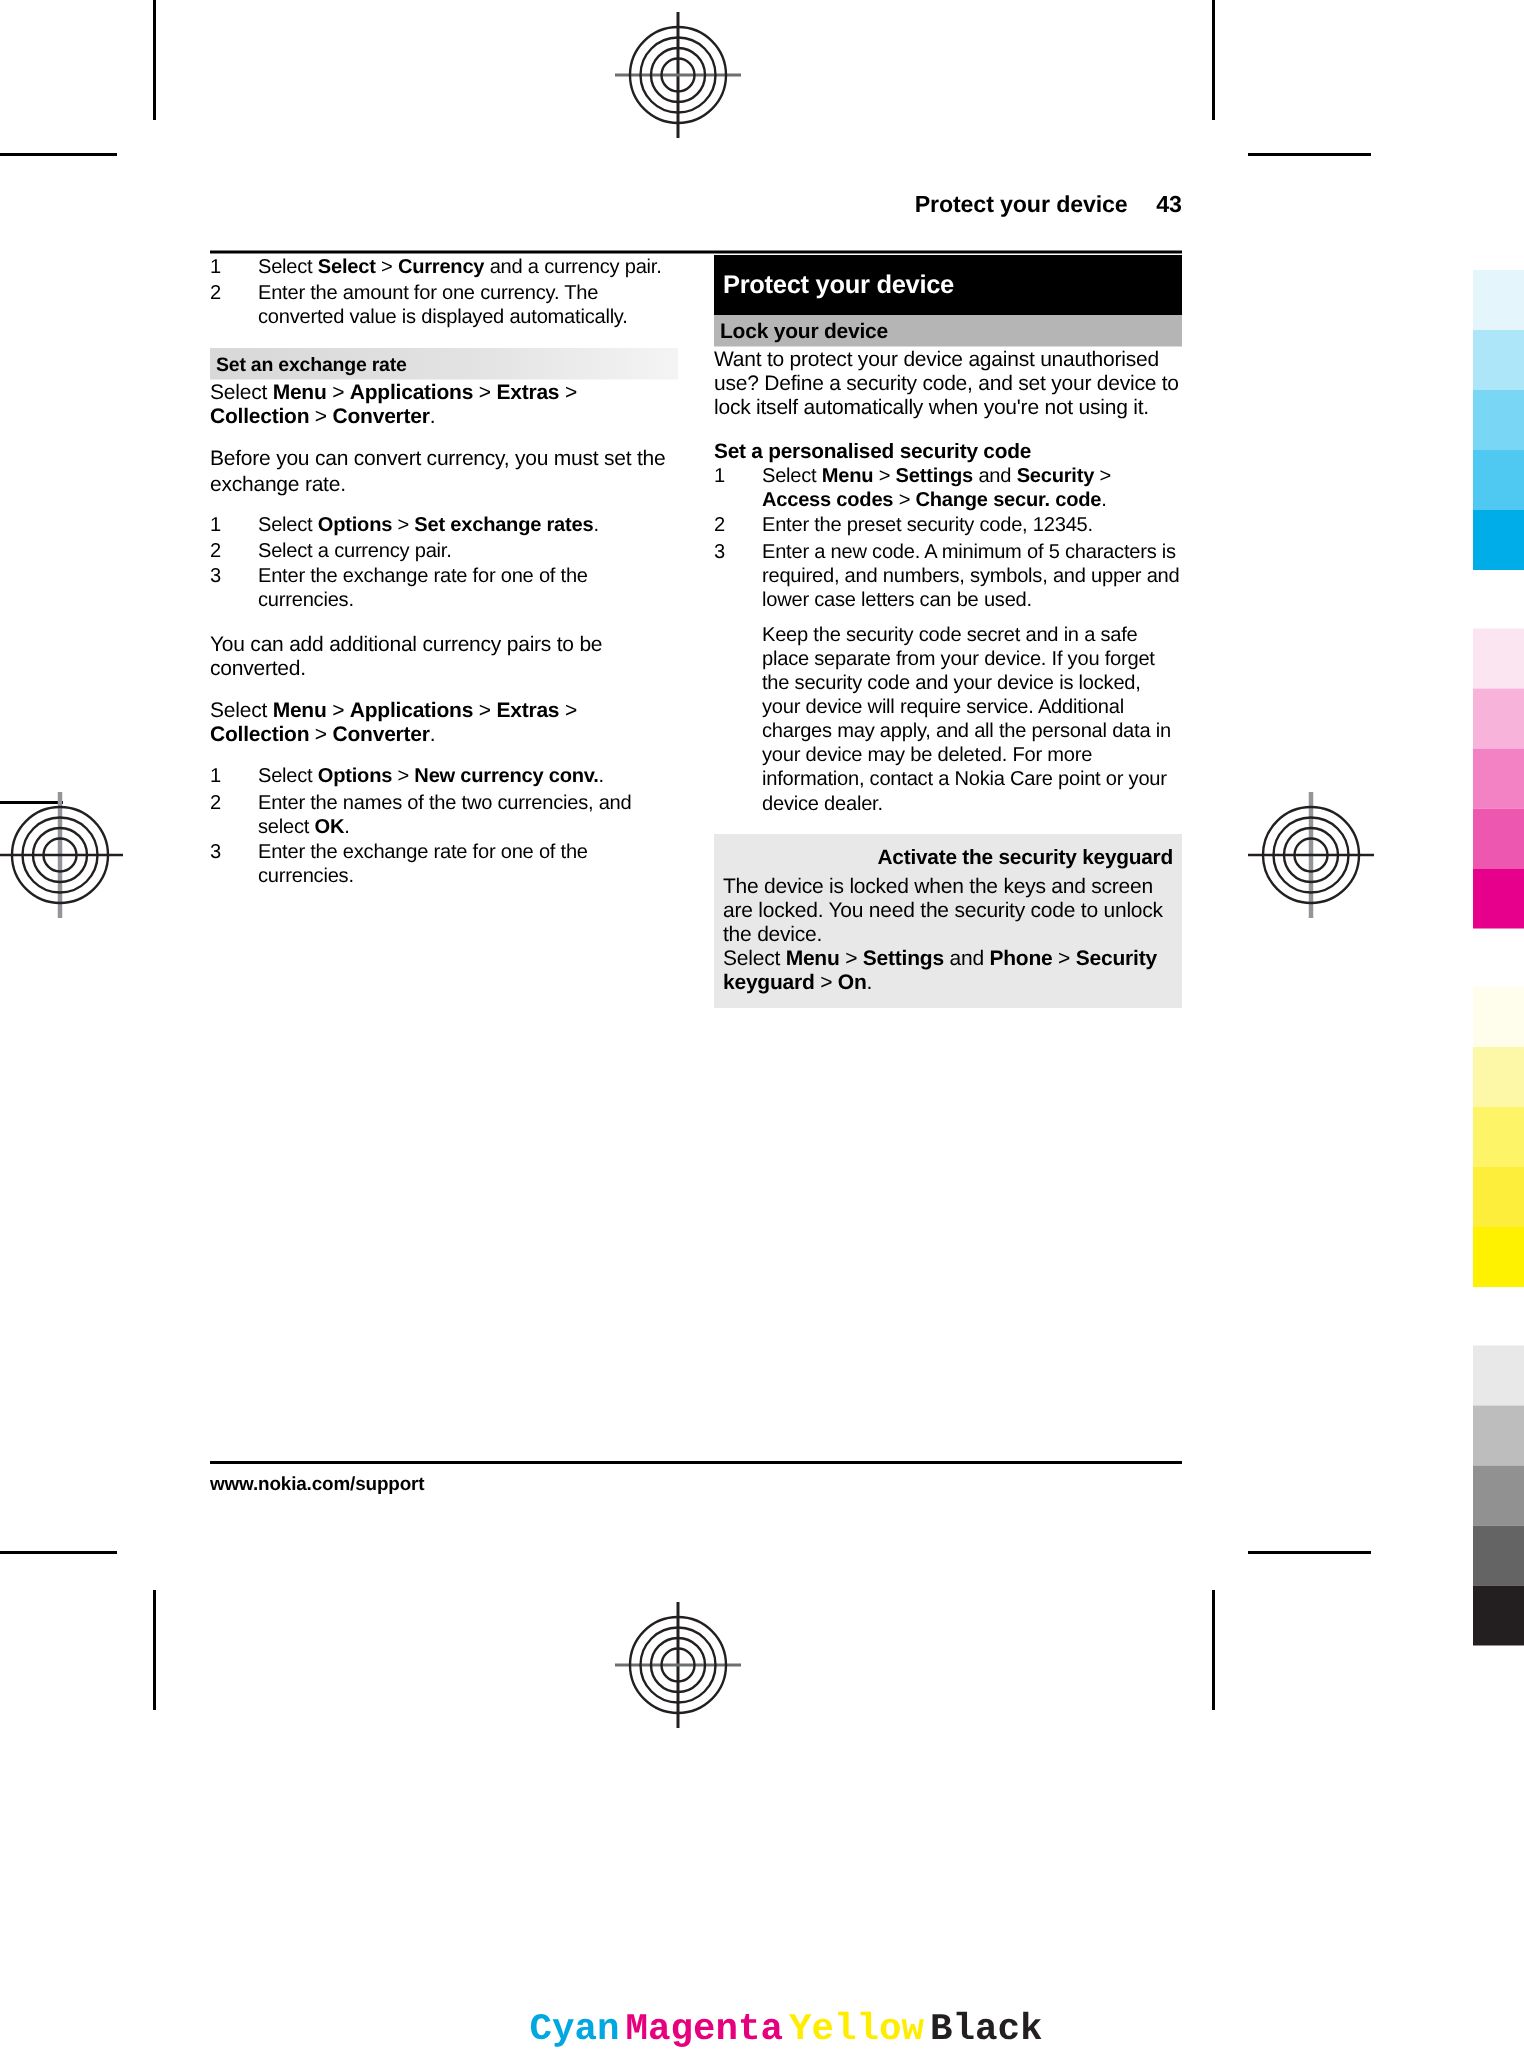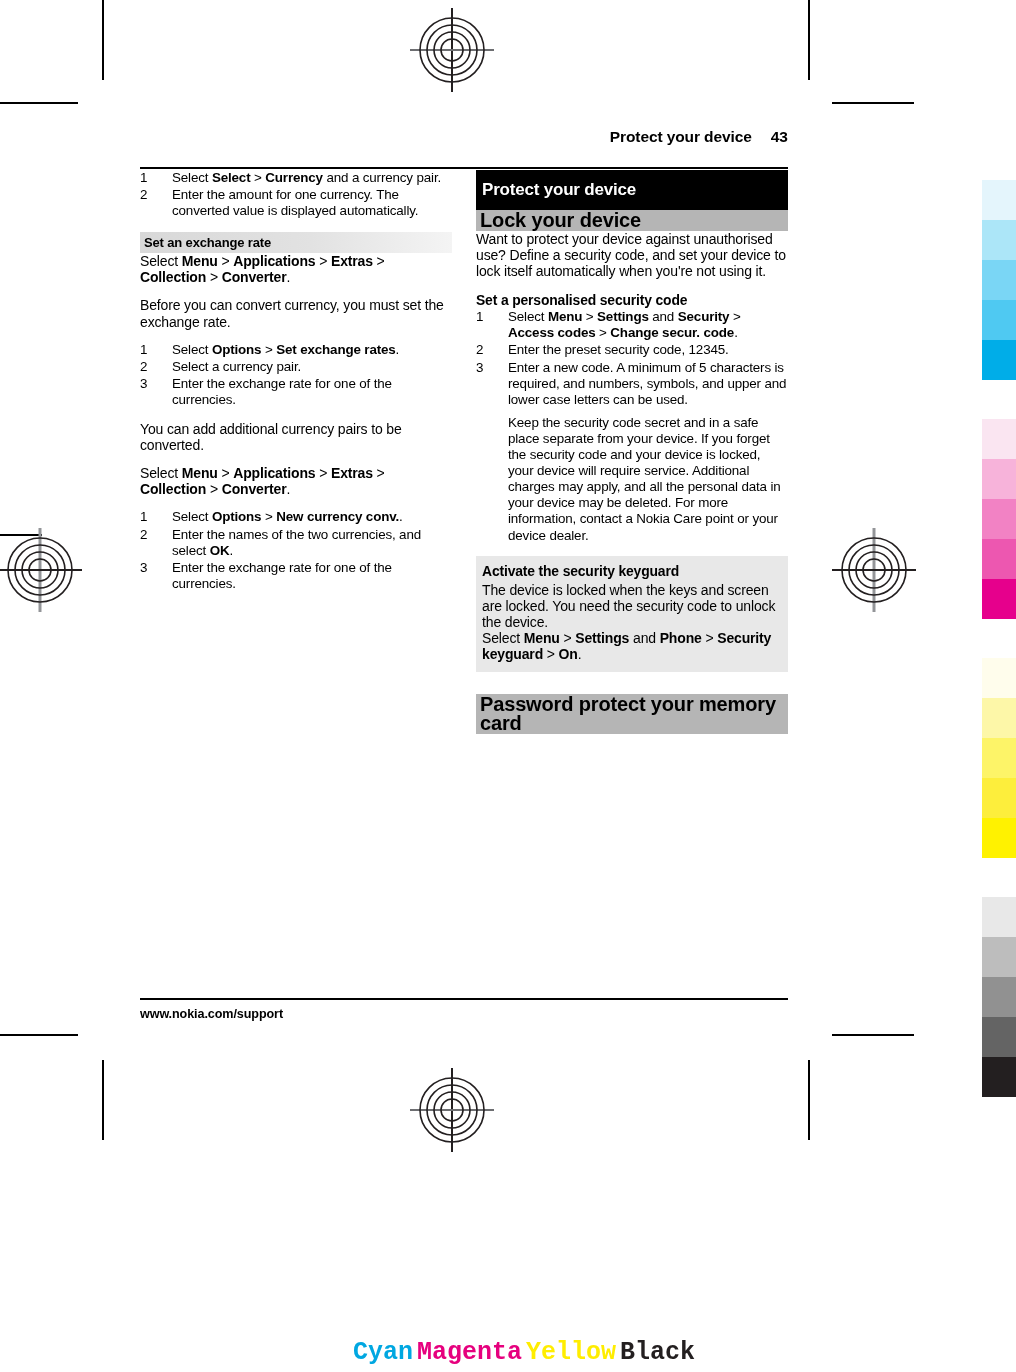--- a/index.html
+++ b/index.html
@@ -86,21 +86,21 @@
   .li .num { width: 32px; flex: 0 0 32px; }
   .li .txt { flex: 1 1 auto; }
   .li-cont { display: flex; font-size: 13.4px; line-height: 16.1px; letter-spacing: -0.15px; }
   .li-cont .num { width: 32px; flex: 0 0 32px; }
 
   b, .b { font-weight: bold; }
 
   
   .bar-gray {
     background: #b5b5b5;
-    font-size: 20px;
+    font-size: 14px;
     font-weight: bold;
     line-height: 19px;
     padding: 1px 4px 1px 4px;
     color: #000;
     letter-spacing: -0.15px;
   }
   
   .bar-grad {
     background: linear-gradient(to right, #d8d8d8 0%, #e2e2e2 55%, #f4f4f4 100%);
     font-size: 13px;
@@ -126,27 +126,27 @@
     font-weight: bold;
     line-height: 18px;
     color: #000;
     letter-spacing: -0.15px;
   }
   
   .shaded {
     background: #e8e8e8;
     padding: 6px 6px 10px 6px;
   }
-  .shaded .sub-title { margin-bottom: 1px; }
+  .shaded .sub-title { margin-bottom: 1px; text-align: right; }
 
   
   #footer {
     position: absolute;
     left: 0;
-    top: 870px;
+    top: 846px;
     width: 648px;
     border-top: 2.5px solid #000;
     padding-top: 4px;
   }
   #footer .url {
     font-size: 12.6px;
     font-weight: bold;
     color: #000;
     letter-spacing: -0.1px;
   }
@@ -335,21 +335,20 @@
       <div class="gap"></div>
 
       <div class="shaded">
         <div class="sub-title">Activate the security keyguard</div>
         <div class="p" style="margin-top:2px;">The device is locked when the keys and screen are locked. You need the security code to unlock the device.</div>
         <div class="p"><span>Select </span><span class="b">Menu</span><span>  &gt; </span><span class="b">Settings</span><span> and </span><span class="b">Phone</span><span>  &gt; </span><span class="b">Security keyguard</span><span>  &gt; </span><span class="b">On</span><span>.</span></div>
       </div>
 
       <div class="gap" style="height:22px;"></div>
 
-      <div class="bar-gray">Password protect your memory card</div>
 
     </div>
 
   </div>
 
   <div id="footer">
     <span class="url">www.nokia.com/support</span>
   </div>
 </div>
 

